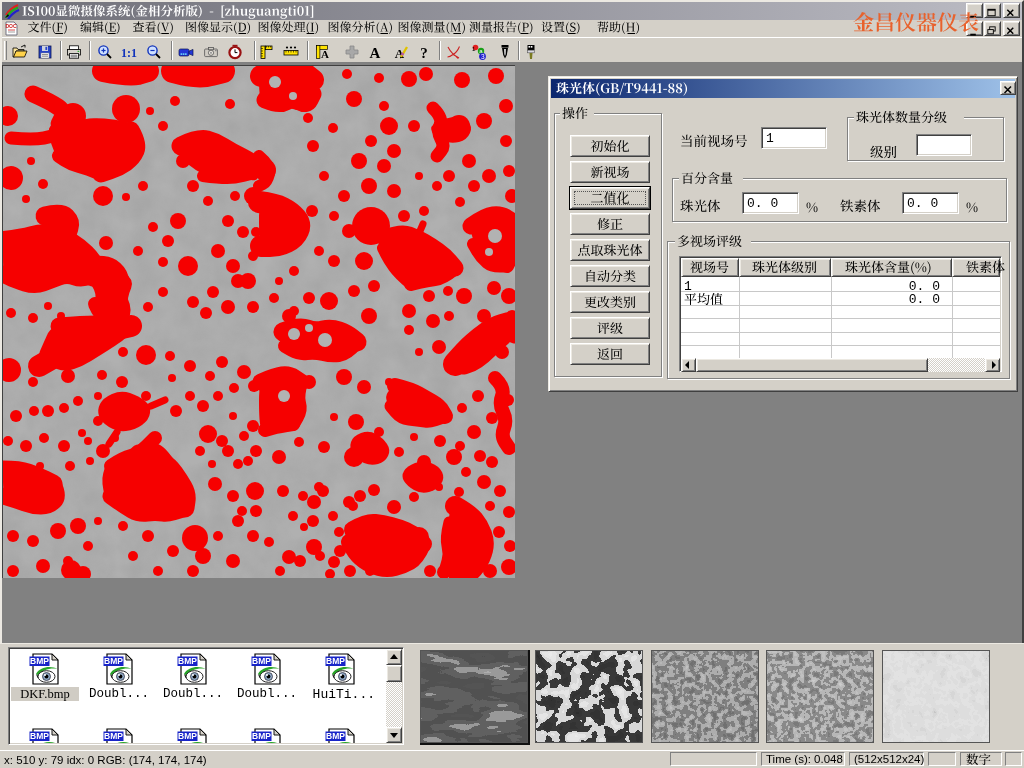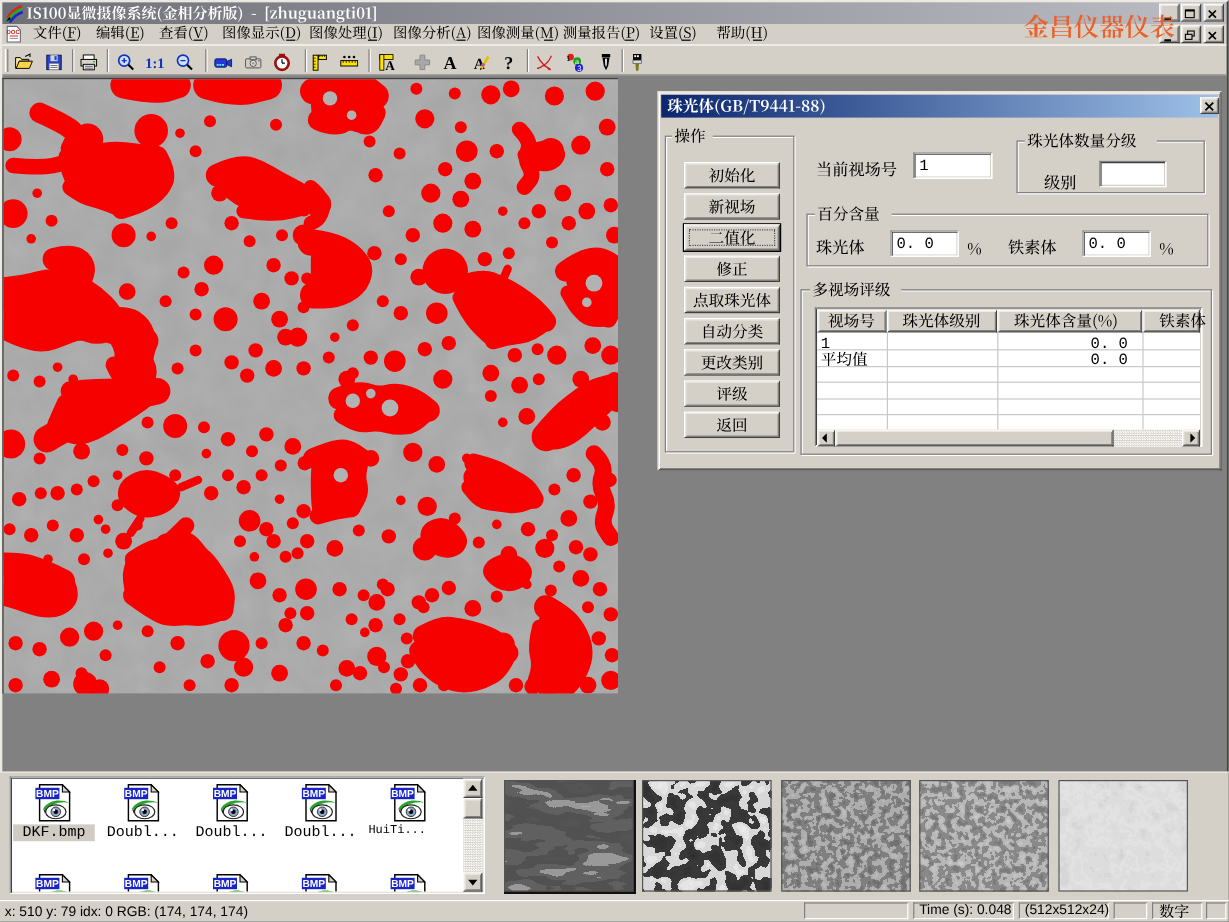--- a/index.html
+++ b/index.html
@@ -715,25 +715,25 @@
         <rect x="0.5" y="3.5" width="20" height="9.5" fill="#1824c8"></rect>
         <text x="10.5" y="11" font-family="Liberation Sans" font-size="8.5" font-weight="bold" fill="#fff" text-anchor="middle">BMP</text>
         <path d="M7 21 C11 13.5 22 12.5 28.5 16 C22.5 14.5 13 16.5 9.5 22.5Z" fill="#28a428"></path>
         <path d="M7 21 L10 23.5 L8.5 25Z" fill="#111"></path>
         <ellipse cx="17.5" cy="23.5" rx="8.5" ry="5.8" fill="#fff" stroke="#222" stroke-width="1"></ellipse>
         <circle cx="17.5" cy="23.5" r="4" fill="#8fa8c4" stroke="#334" stroke-width="0.8"></circle>
         <circle cx="17.5" cy="23.5" r="1.9" fill="#000"></circle>
         <circle cx="16" cy="22" r="1" fill="#fff"></circle>
       </svg></div>
   </div>
-<div class="abs" style="left:11px;top:687px;width:68px;height:14px;background:#d0ccc4;font-family:Liberation Mono, monospace;font-size:12.5px;text-align:center;white-space:nowrap">DKF.bmp</div>
+<div class="abs" style="left:11px;top:687px;width:68px;height:14px;background:#d0ccc4;font-family:Liberation Serif, serif;font-size:12.5px;text-align:center;white-space:nowrap">DKF.bmp</div>
 <div class="abs" style="left:85px;top:687px;width:68px;height:14px;font-family:'Liberation Mono',monospace;font-size:12.5px;text-align:center;white-space:nowrap">Doubl...</div>
 <div class="abs" style="left:159px;top:687px;width:68px;height:14px;font-family:'Liberation Mono',monospace;font-size:12.5px;text-align:center;white-space:nowrap">Doubl...</div>
 <div class="abs" style="left:233px;top:687px;width:68px;height:14px;font-family:'Liberation Mono',monospace;font-size:12.5px;text-align:center;white-space:nowrap">Doubl...</div>
-<div class="abs" style="left:307px;top:687px;width:68px;height:14px;font-family:'Liberation Mono',monospace;font-size:10px;text-align:left;white-space:nowrap">HuiTi...</div>
+<div class="abs" style="left:307px;top:687px;width:68px;height:14px;font-family:'Liberation Mono',monospace;font-size:13px;text-align:right;white-space:nowrap">HuiTi...</div>
 <div class="abs" style="left:386px;top:649px;width:16px;height:94px;background:repeating-conic-gradient(#fff 0 25%,#d4d0c8 0 50%);background-size:2px 2px"></div>
 <div class="abs raised" style="left:386px;top:649px;width:16px;height:16px"></div>
 <svg class="abs" style="left:390px;top:654px" width="8" height="6">
     <path d="M0 5 L4 0 L8 5Z" fill="#000"></path>
   </svg>
 <div class="abs raised" style="left:386px;top:665px;width:16px;height:17px"></div>
 <div class="abs raised" style="left:386px;top:727px;width:16px;height:16px"></div>
 <svg class="abs" style="left:390px;top:733px" width="8" height="6">
     <path d="M0 0 L4 5 L8 0Z" fill="#000"></path>
   </svg>

